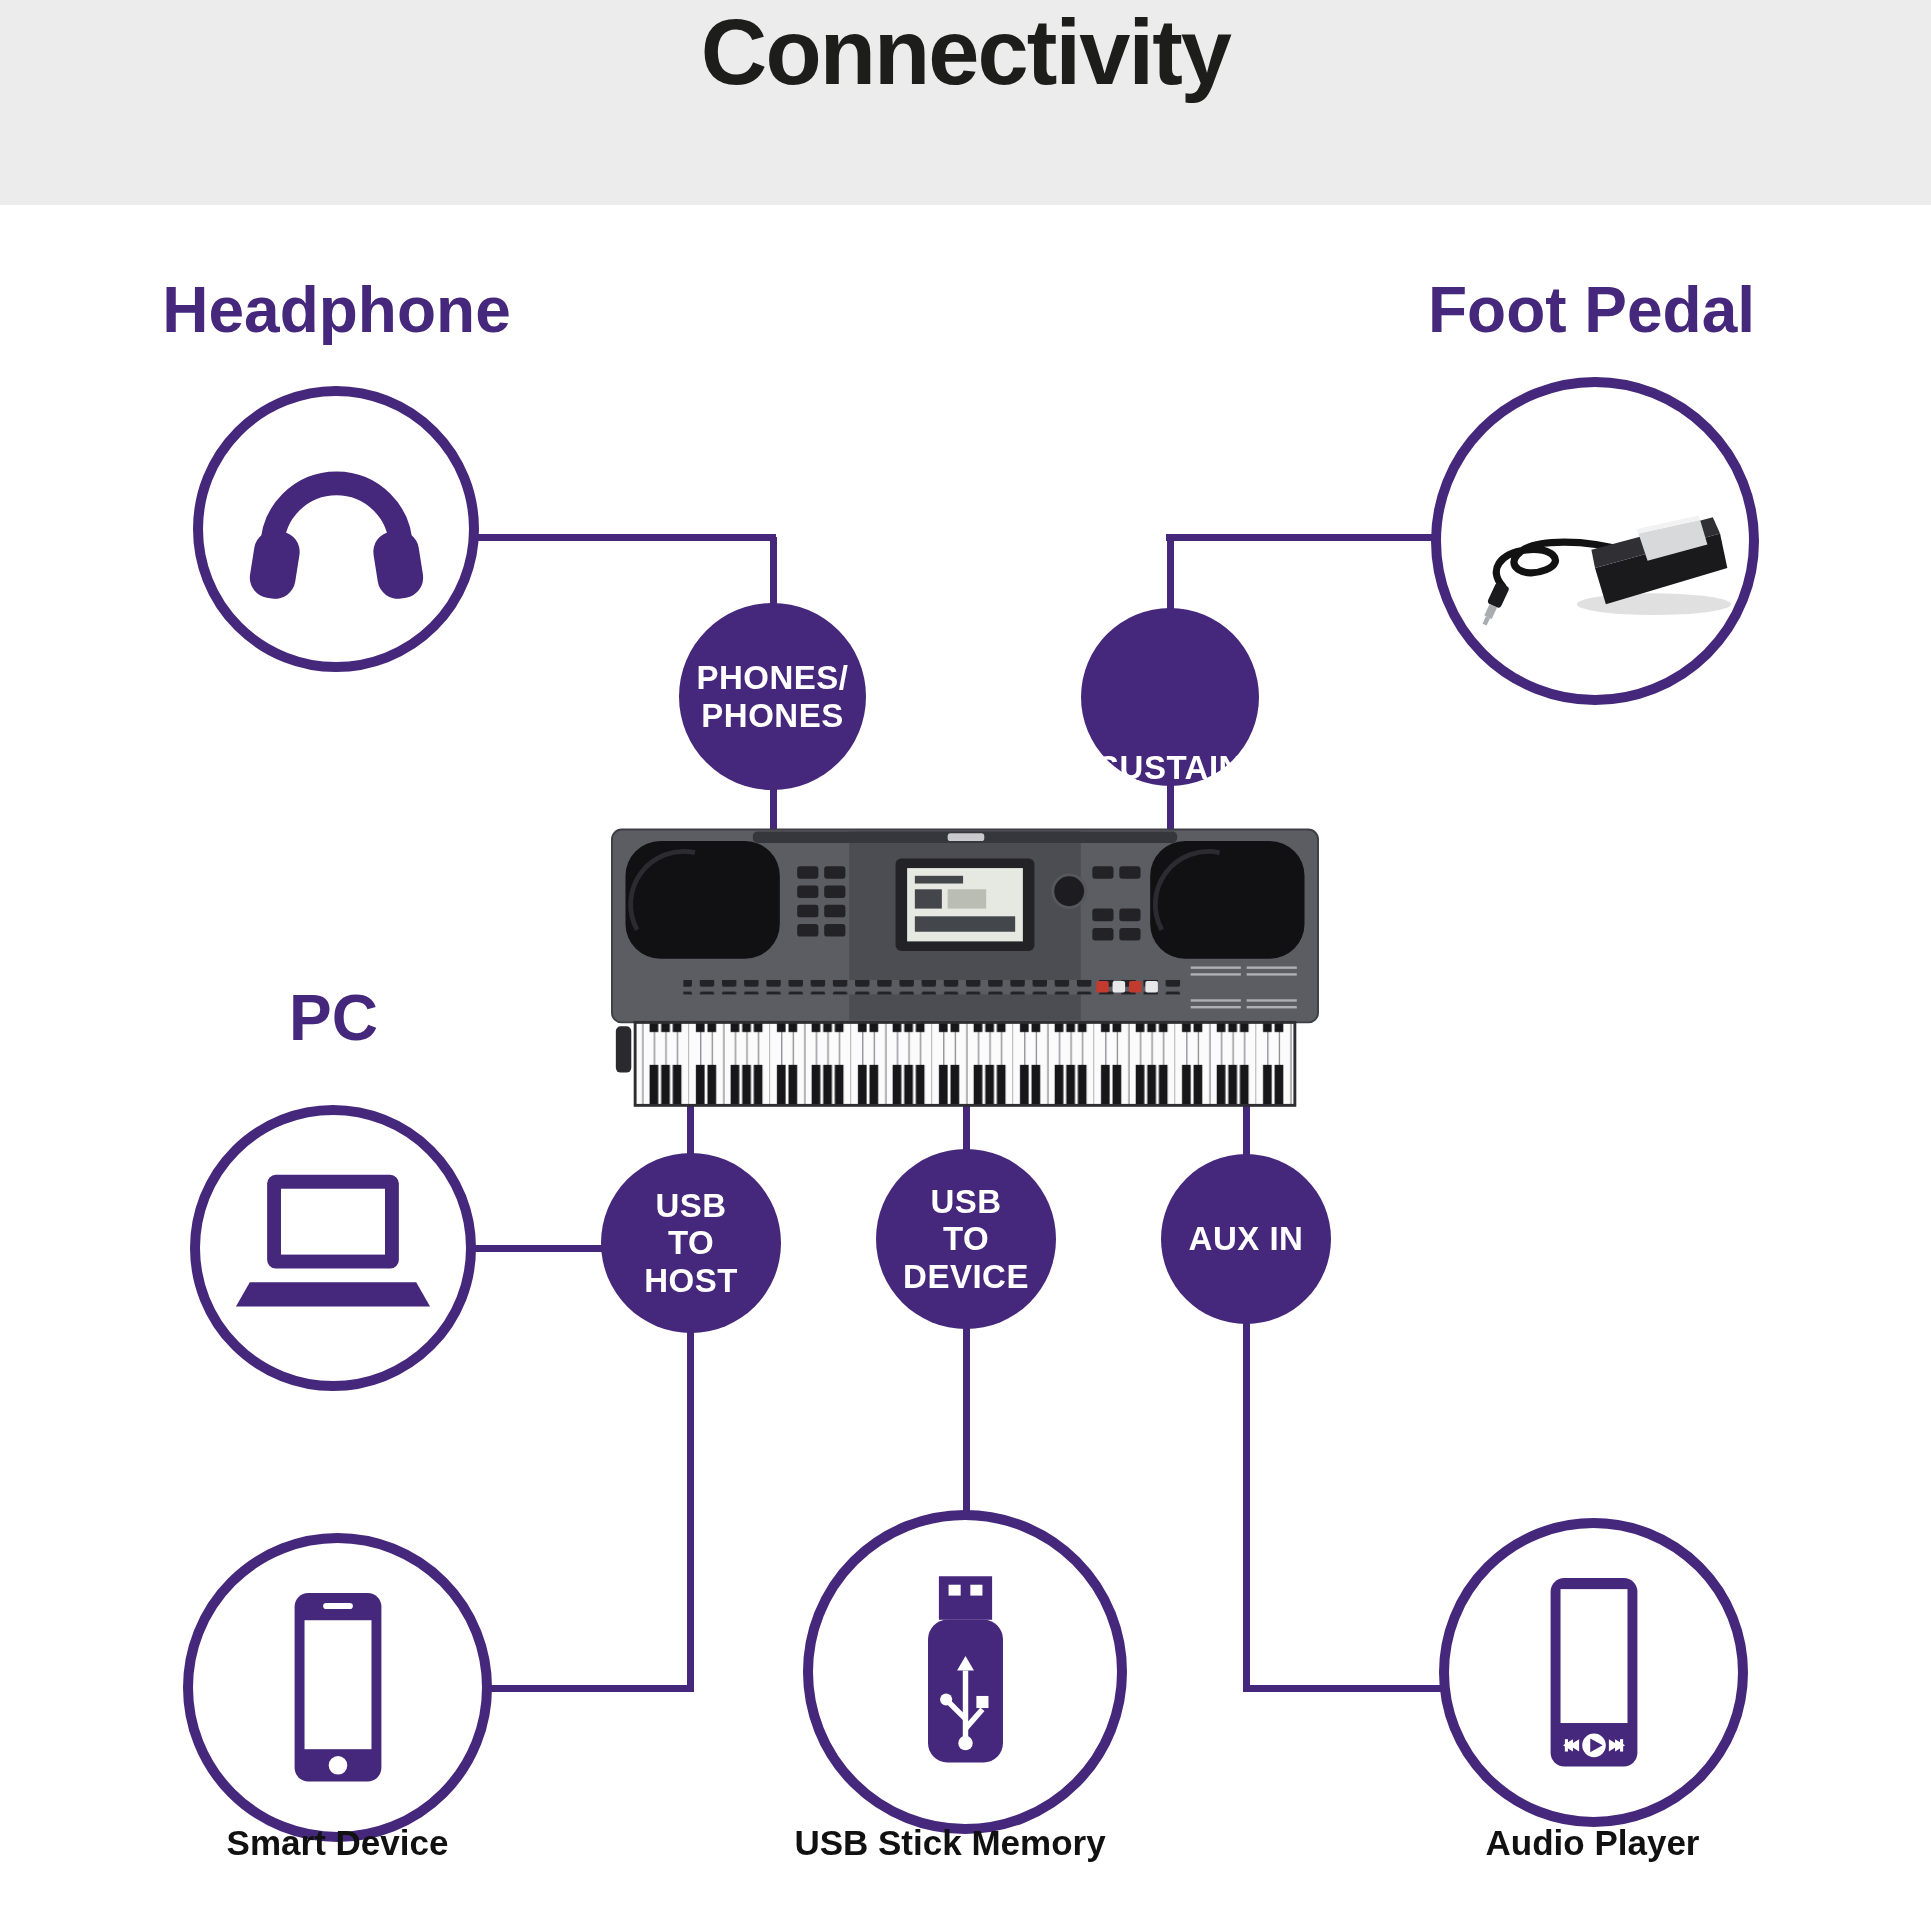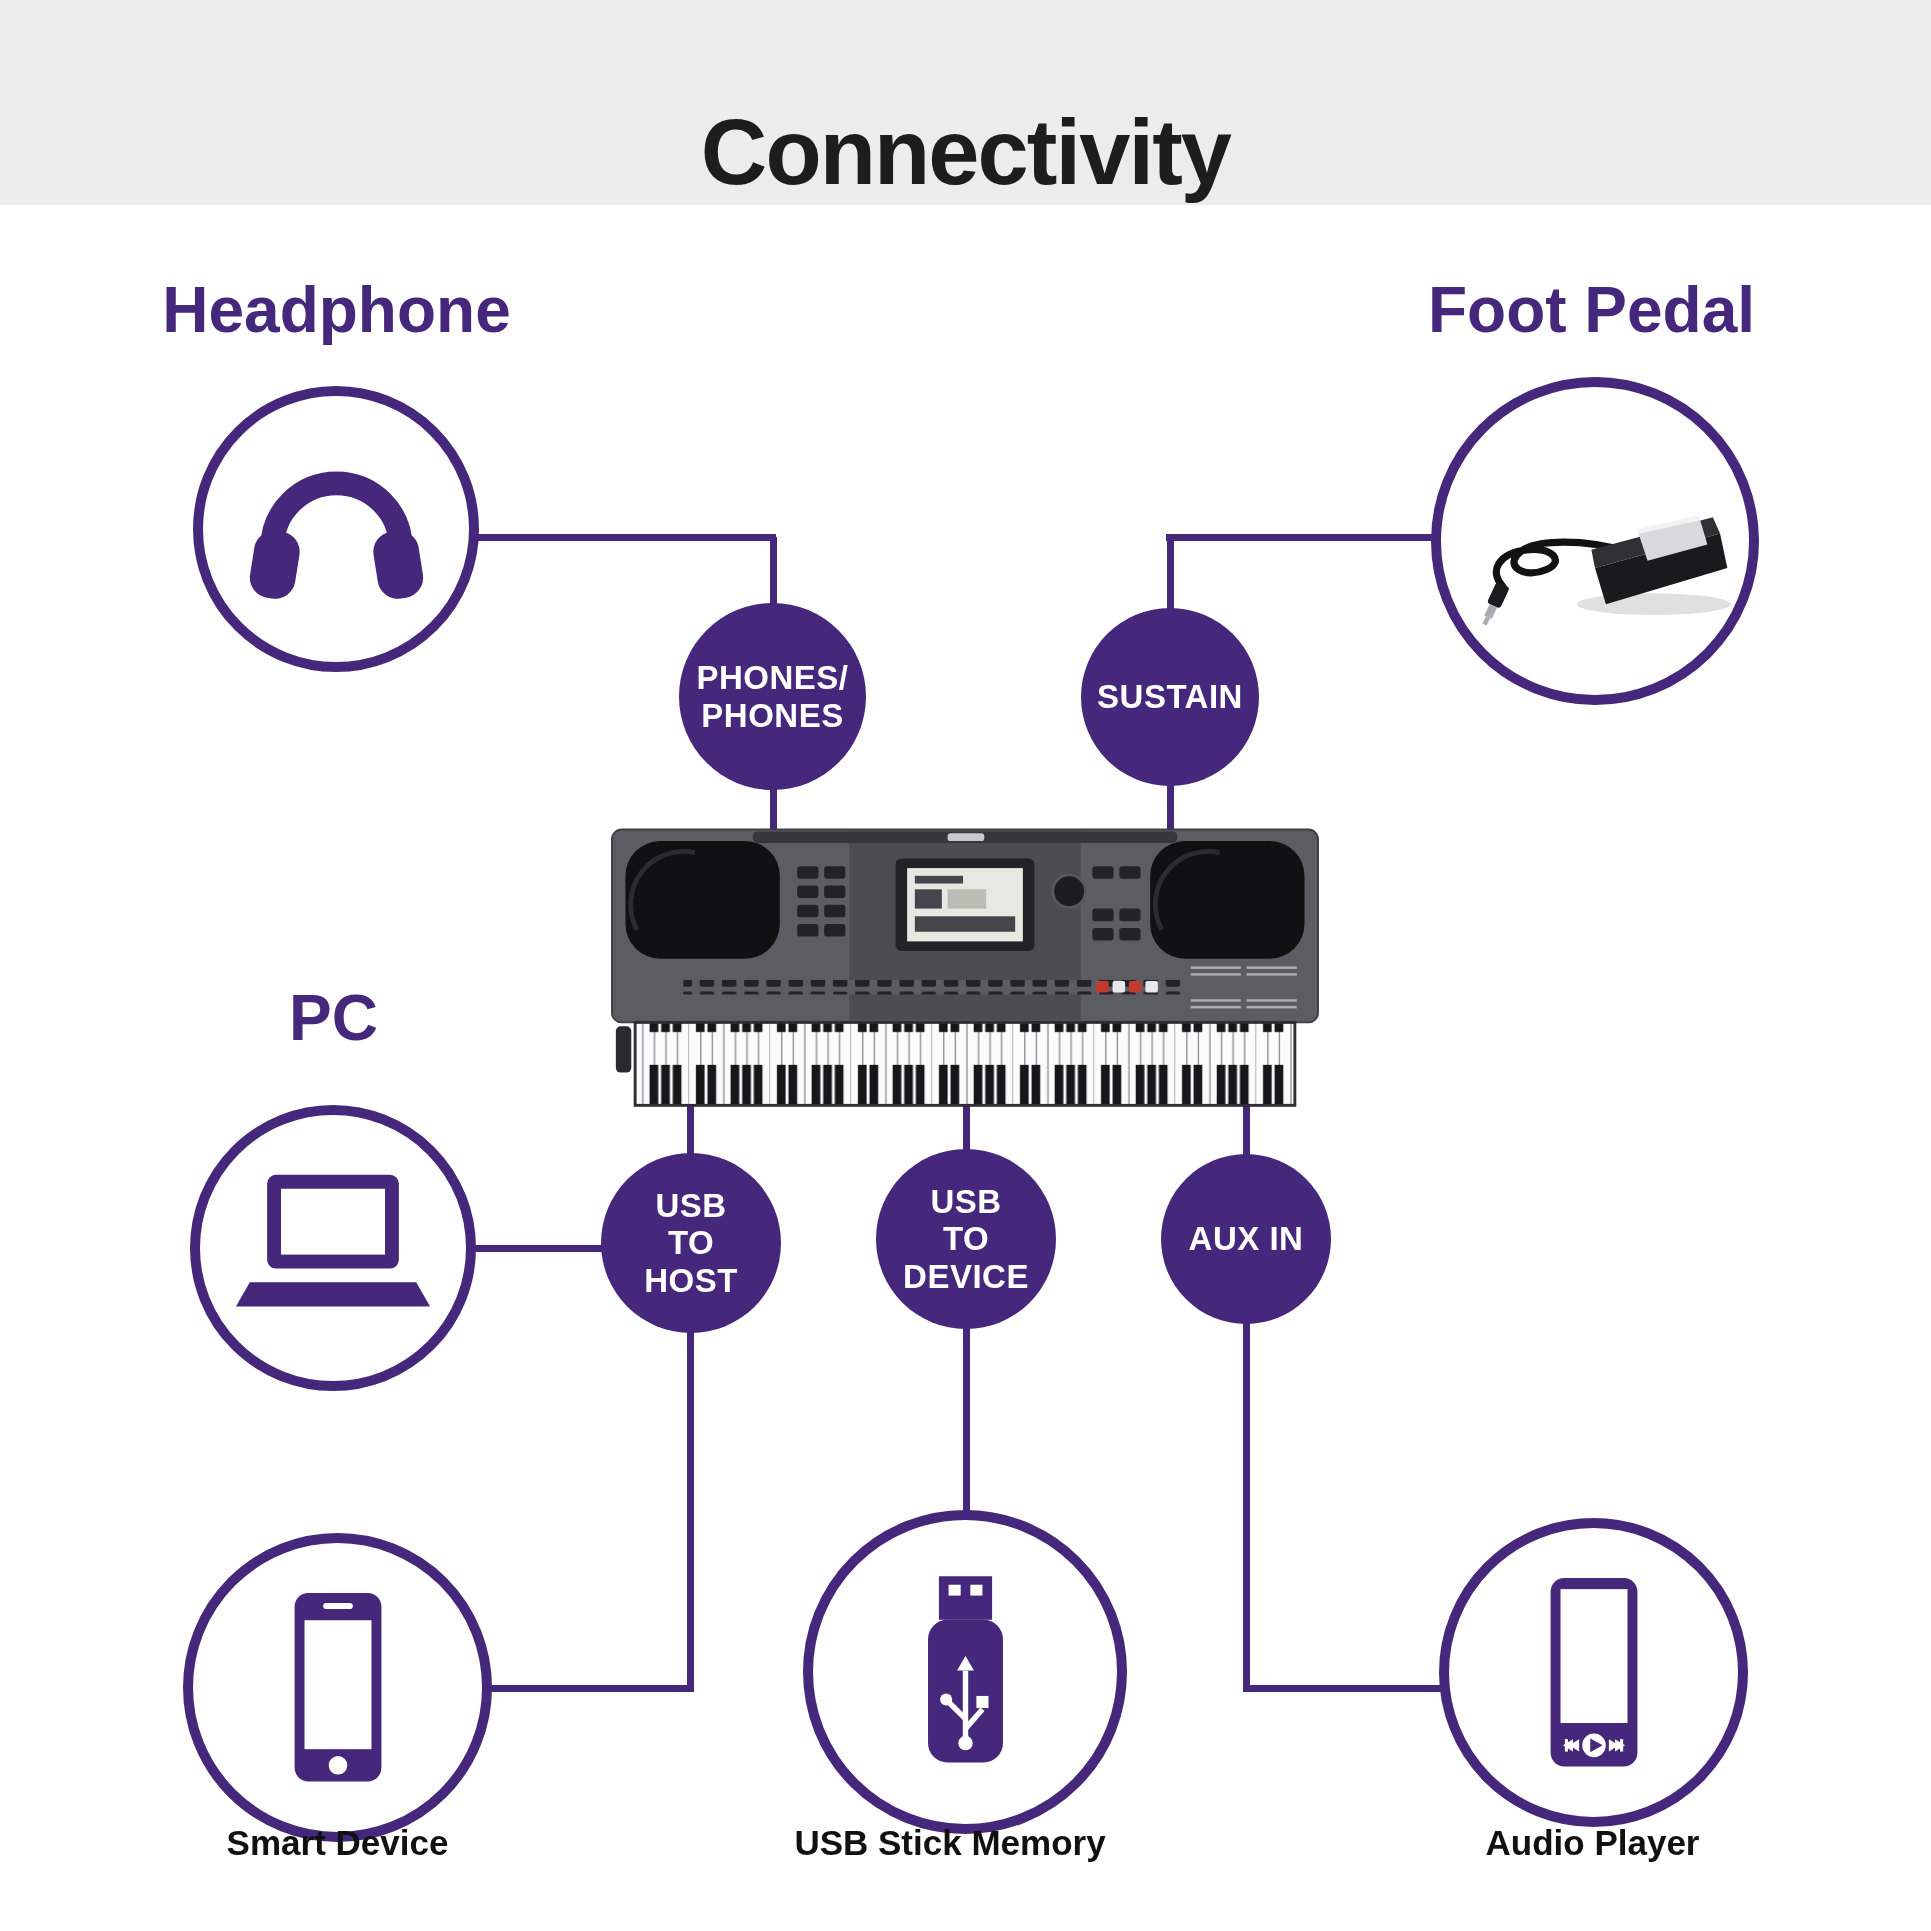--- a/index.html
+++ b/index.html
@@ -2,21 +2,21 @@
 <html style="--purple: #45277B; --banner-bg: #ECECEC; --title-color: #1D1D1B; --label-dark: #111111;"><head>
 <meta charset="utf-8">
 <style>
   * { margin: 0; padding: 0; box-sizing: border-box; }
   html, body { width: 1931px; height: 1931px; background: #ffffff; }
   body { font-family: "Liberation Sans", sans-serif; position: relative; overflow: hidden; }
 
   .banner {
     position: absolute; left: 0; top: 0; width: 1931px; height: 205px;
     background: var(--banner-bg, #ececec);
-    display: flex; align-items: flex-end; justify-content: center;
+    display: flex; align-items: flex-start; justify-content: center;
   }
   .title { font-size: 92px; font-weight: bold; color: var(--title-color, #1d1d1b); letter-spacing: -1.9px; }
 
   .line { position: absolute; background: var(--purple, #45277b); z-index: 1; }
 
   .device-circle {
     position: absolute; background: #ffffff;
     border: 10.6px solid var(--purple, #45277b); border-radius: 50%;
     display: flex; align-items: center; justify-content: center; z-index: 2;
   }
@@ -87,21 +87,21 @@
       <polygon points="208,112 276,97 284,124 218,142" fill="#d8d9db"></polygon>
       <polygon points="208,112 276,97 274,92 206,107" fill="#f2f2f3"></polygon>
     </svg>
   </span>
 </div>
 
 <div class="port-circle" style="left:679px; top:603px; width:187px; height:187px;">
   <span>PHONES/</span>
   <span>PHONES</span>
 </div>
-<div class="port-circle" style="left:1081px; top:608px; width:178px; height:178px;">
+<div class="port-circle" style="left:1081px; top:608px; width:178px; height:178px;justify-content:flex-end;">
   <span>SUSTAIN</span>
 </div>
 
 <div class="kb" style="left:608px; top:816px; width:714px; height:299px;">
   <svg width="714" height="299" viewBox="0 0 740 310">
     <defs>
       <pattern id="octave" width="84" height="86" patternUnits="userSpaceOnUse">
         <rect width="84" height="86" fill="#fbfbfb"></rect>
         <path d="M12 0V86M24 0V86M36 0V86M48 0V86M60 0V86M72 0V86M84 0V86" stroke="#8f8f94" stroke-width="1.4"></path>
         <g fill="#17171a">

